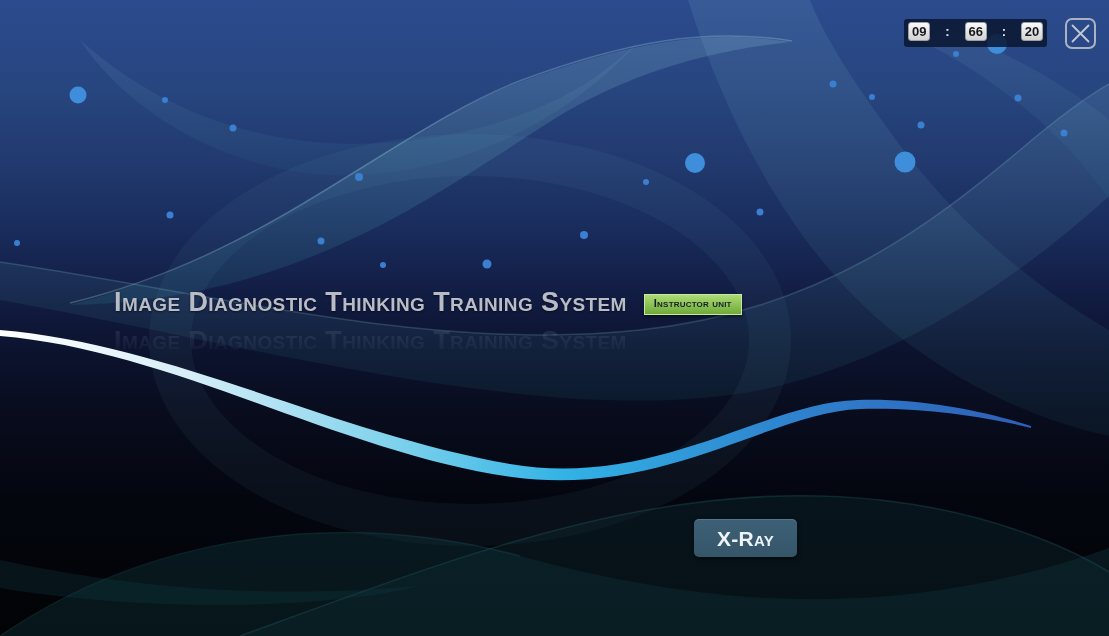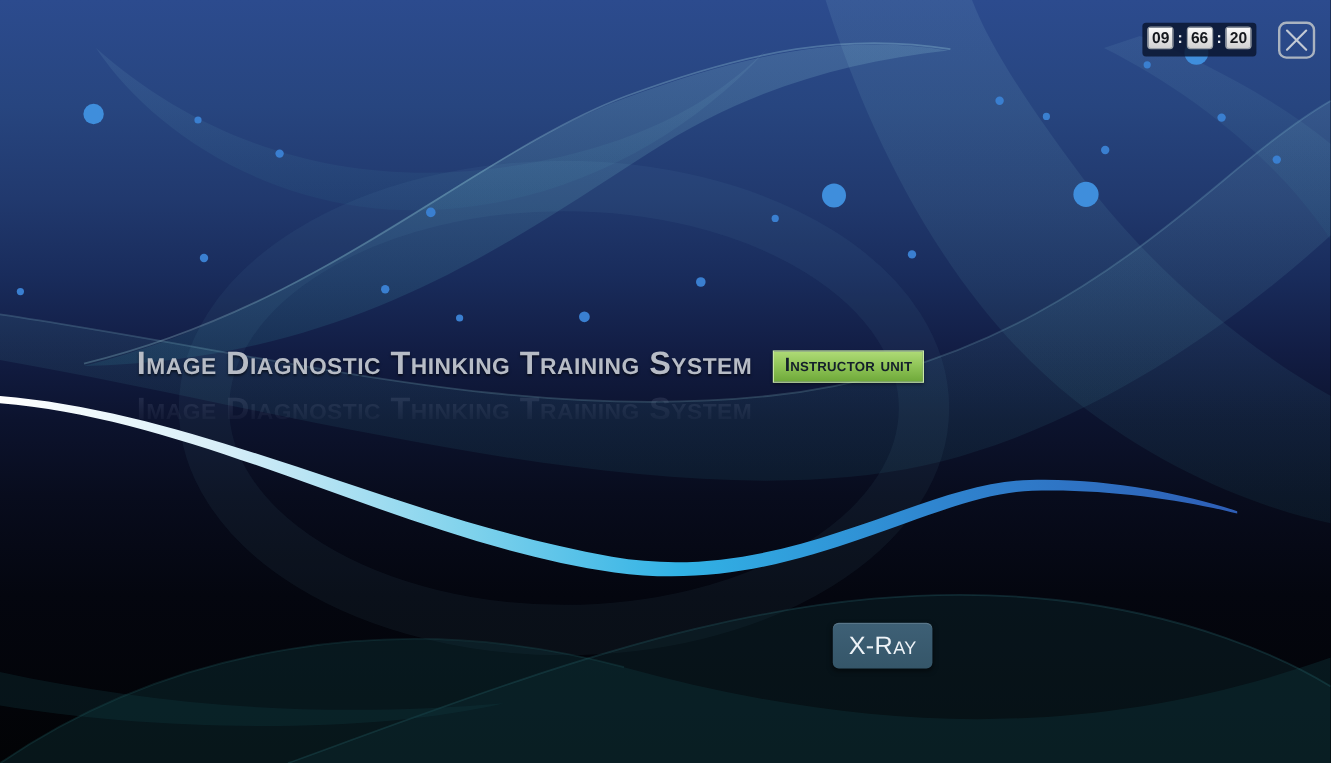--- a/index.html
+++ b/index.html
@@ -12,21 +12,21 @@
       #2c4b8e 0%, #27457f 14%, #21396e 26%, #192c5c 36%,
       #121d44 46%, #0c132e 55%, #080c1d 65%, #04060f 78%, #020305 100%);
     overflow: hidden;
   }
 
   svg.bg-art { position: absolute; left: 0; top: 0; display: block; }
 
   
   .clock {
     position: absolute; top: 19px; right: 62px;
-    display: flex; align-items: center; gap: 2px;
+    display: flex; align-items: center; gap: 14px;
     background: rgba(10, 22, 48, 0.85);
     padding: 3px 4px 6px 4px; border-radius: 3px;
   }
   .clock-box {
     width: 22px; height: 19px; border-radius: 3px;
     background: linear-gradient(180deg, #fafafa 0%, #e3e3e3 55%, #d2d2d2 100%);
     border: 1px solid #9aa0a8;
     color: #15181d; font-size: 13px; font-weight: bold;
     display: flex; align-items: center; justify-content: center;
     line-height: 1;
@@ -51,21 +51,21 @@
   .page-title {
     font-size: 27px; font-weight: bold;
     font-variant: small-caps;
     letter-spacing: 0.4px;
     color: #b7bcc6;
     text-shadow: 0 1px 2px rgba(0,0,0,0.55);
     line-height: 1.1;
   }
   .instructor-badge {
     margin-left: 17px; margin-top: 4px;
-    font-size: 16px; font-weight: bold; font-variant: small-caps;
+    font-size: 11px; font-weight: bold; font-variant: small-caps;
     letter-spacing: 0.2px;
     color: #141f2b;
     background: linear-gradient(180deg, #aeda76 0%, #8fc457 48%, #6fa93a 100%);
     border: 1px solid #c9e8a4;
     padding: 2px 9px 4px 9px;
     line-height: 1.2;
     box-shadow: 0 2px 3px rgba(0,0,0,0.45);
   }
   .title-reflection {
     position: absolute; left: 114px; top: 326px;
@@ -76,27 +76,27 @@
     -webkit-mask-image: linear-gradient(180deg, rgba(0,0,0,0.9), rgba(0,0,0,0.1));
             mask-image: linear-gradient(180deg, rgba(0,0,0,0.9), rgba(0,0,0,0.1));
   }
 
   
   .modality-row {
     position: absolute; left: 694px; top: 519px;
     display: flex; gap: 18px;
   }
   .modality-btn {
-    width: 83px; height: 38px;
+    width: 103px; height: 38px;
     border: none; border-radius: 5px;
     background: linear-gradient(180deg, #3e6076 0%, #355669 100%);
     box-shadow: inset 0 1px 0 rgba(255,255,255,0.14), 0 2px 4px rgba(0,0,0,0.5);
     color: #eef3f7;
     font-family: "Liberation Sans", sans-serif;
-    font-size: 21px; font-weight: normal; font-variant: small-caps;
+    font-size: 21px; font-weight: bold; font-variant: small-caps;
     letter-spacing: 0.3px;
     display: flex; align-items: center; justify-content: center;
     cursor: pointer; line-height: 1;
   }
 </style>
 </head>
 <body>
 
 <div class="stage">
 

